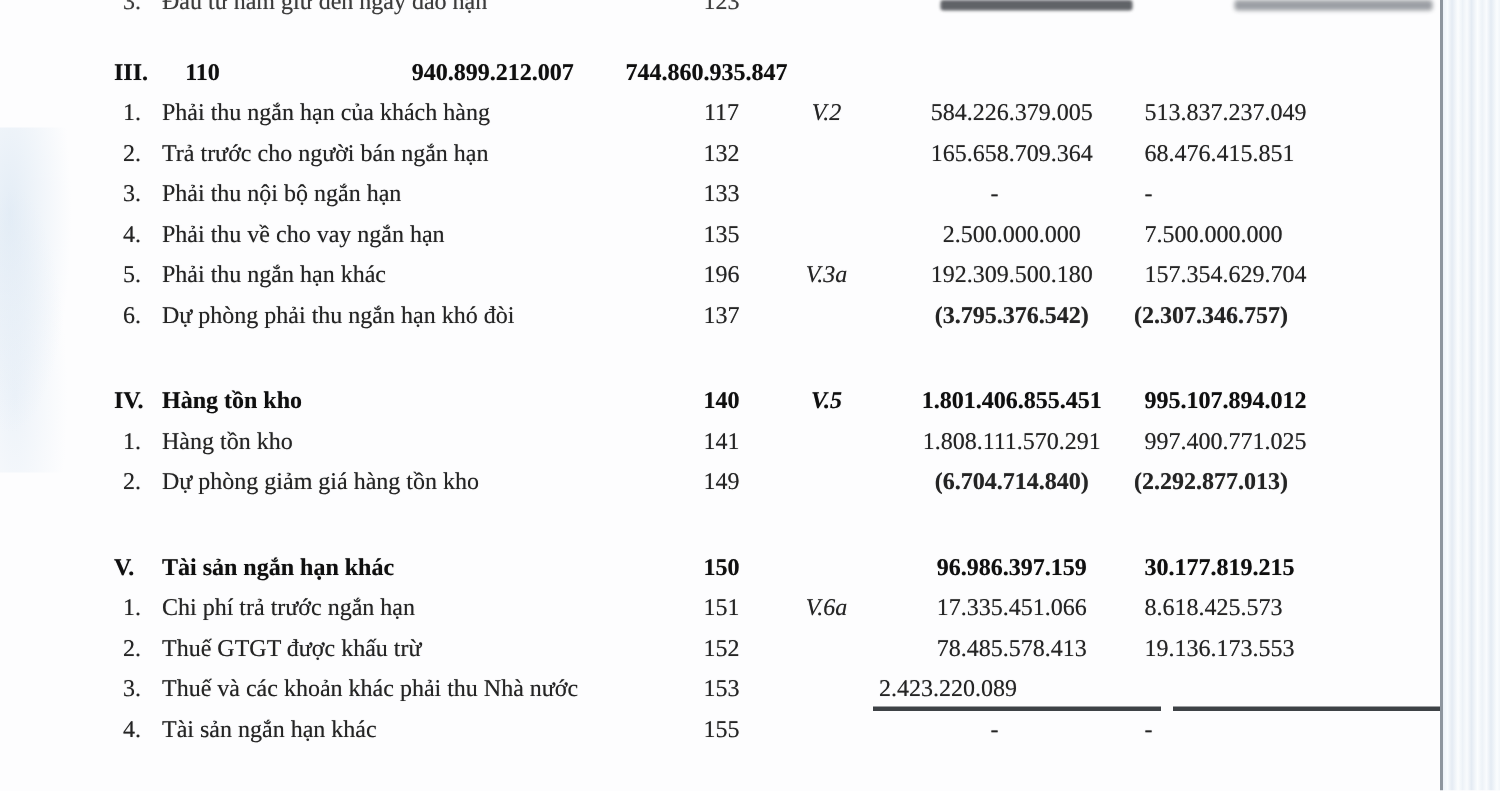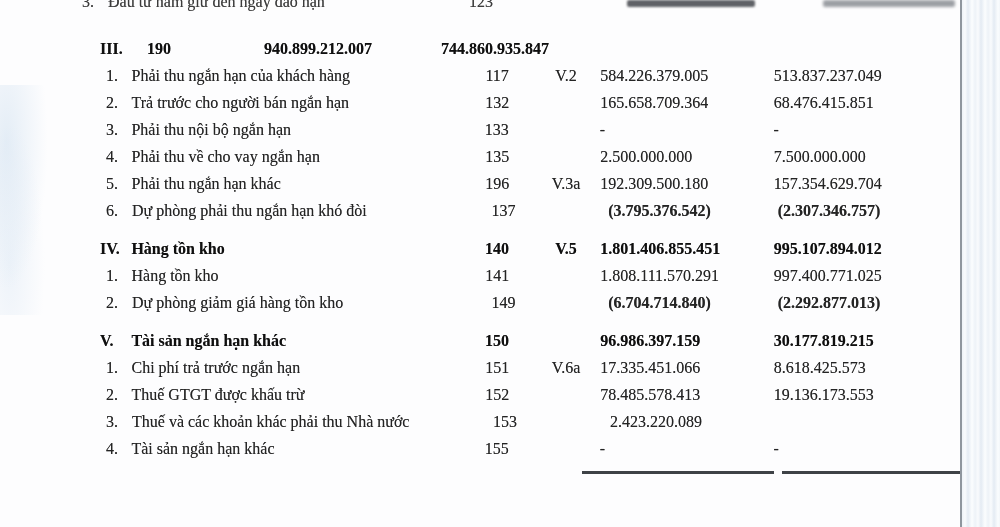--- a/index.html
+++ b/index.html
@@ -8,34 +8,34 @@
     position:relative; width:1000px; height:527px; background:#fdfdfe;
     font-family:"Liberation Serif", serif; font-size:16px; color:#242424;
   }
   .txt { text-shadow:0 0 .5px rgba(40,40,40,.55); }
 
   
   .cliprow { position:absolute; top:0; left:0; width:962px; height:11px; overflow:hidden; }
   .cliprow .row { margin-top:-12px; color:#3c3c3c; }
 
   
-  .tbl { position:absolute; top:11px; left:0; width:962px;padding-left:24px; }
+  .tbl { position:absolute; top:11px; left:0; width:962px; }
   .section { }
   .section:first-child { margin-top:24px; }
-  .section + .section { margin-top:11px; }
+  .section + .section { margin-top:30px; }
 
   .row { display:flex; height:27px; line-height:27px; white-space:nowrap; }
   .row.hdr { font-weight:bold; color:#0f0f0f; }
 
   .c-num   { margin-left:82px; width:26px; }
   .hdr .c-num { margin-left:76px; width:32px; }
   .c-title { width:346px; overflow:hidden; }
   .c-code  { width:54px; text-align:center; }
-  .c-note  { width:70px; text-align:center; margin-left:8px; }
-  .c-v1    { width:177px; text-align:left; }
+  .c-note  { width:70px; text-align:center; margin-left:8px;font-style:italic; }
+  .c-v1    { width:177px; text-align:center; }
   .c-v2    { width:192px; text-align:left; }
   .dash    { padding-right:23px; }
   .neg     { margin-right:-7px;font-weight:bold; }
 
   
   .smudge { position:absolute; border-radius:2px; }
   .sm1 { left:627px; top:0; width:128px; height:7px; background:#45484d; filter:blur(1.2px); opacity:.85; }
   .sm2 { left:823px; top:0; width:132px; height:7px; background:#686d74; filter:blur(1.5px); opacity:.65; }
 
   
@@ -69,21 +69,21 @@
       <span class="c-code">123</span>
     </div>
     <div class="smudge sm1"></div>
     <div class="smudge sm2"></div>
   </div>
 
   <div class="tbl">
       <div class="section">
         <div class="row hdr">
       <span class="c-num">III.</span>
-      <span class="c-code">190</span>
+      <span class="c-code">110</span>
       <span class="c-note"></span>
       <span class="c-v1">940.899.212.007</span>
       <span class="c-v2">744.860.935.847</span>
     </div>
         <div class="row">
       <span class="c-num">1.</span>
       <span class="c-title">Phải thu ngắn hạn của khách hàng</span>
       <span class="c-code">117</span>
       <span class="c-note">V.2</span>
       <span class="c-v1">584.226.379.005</span>

